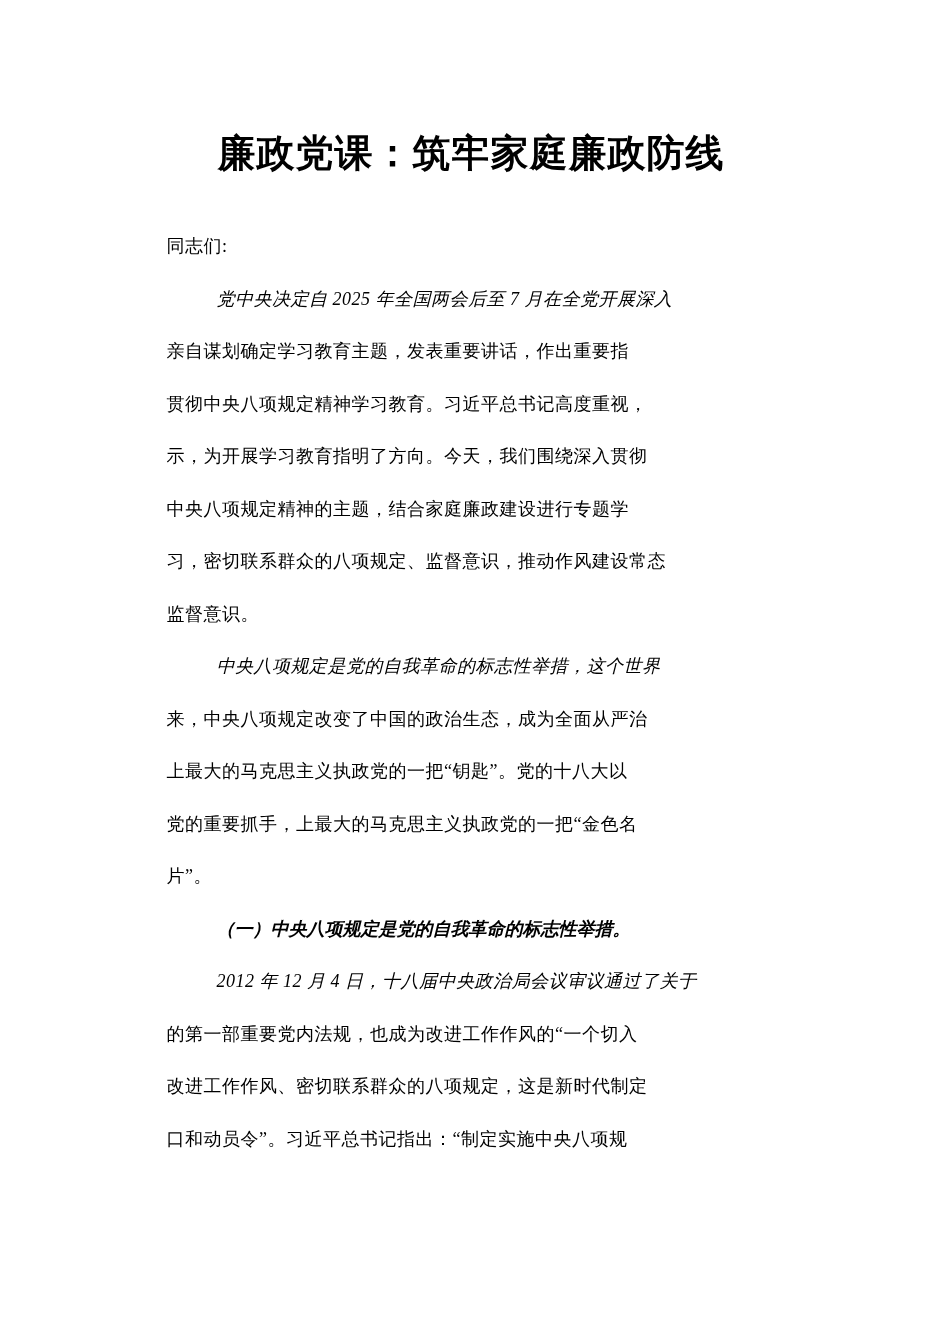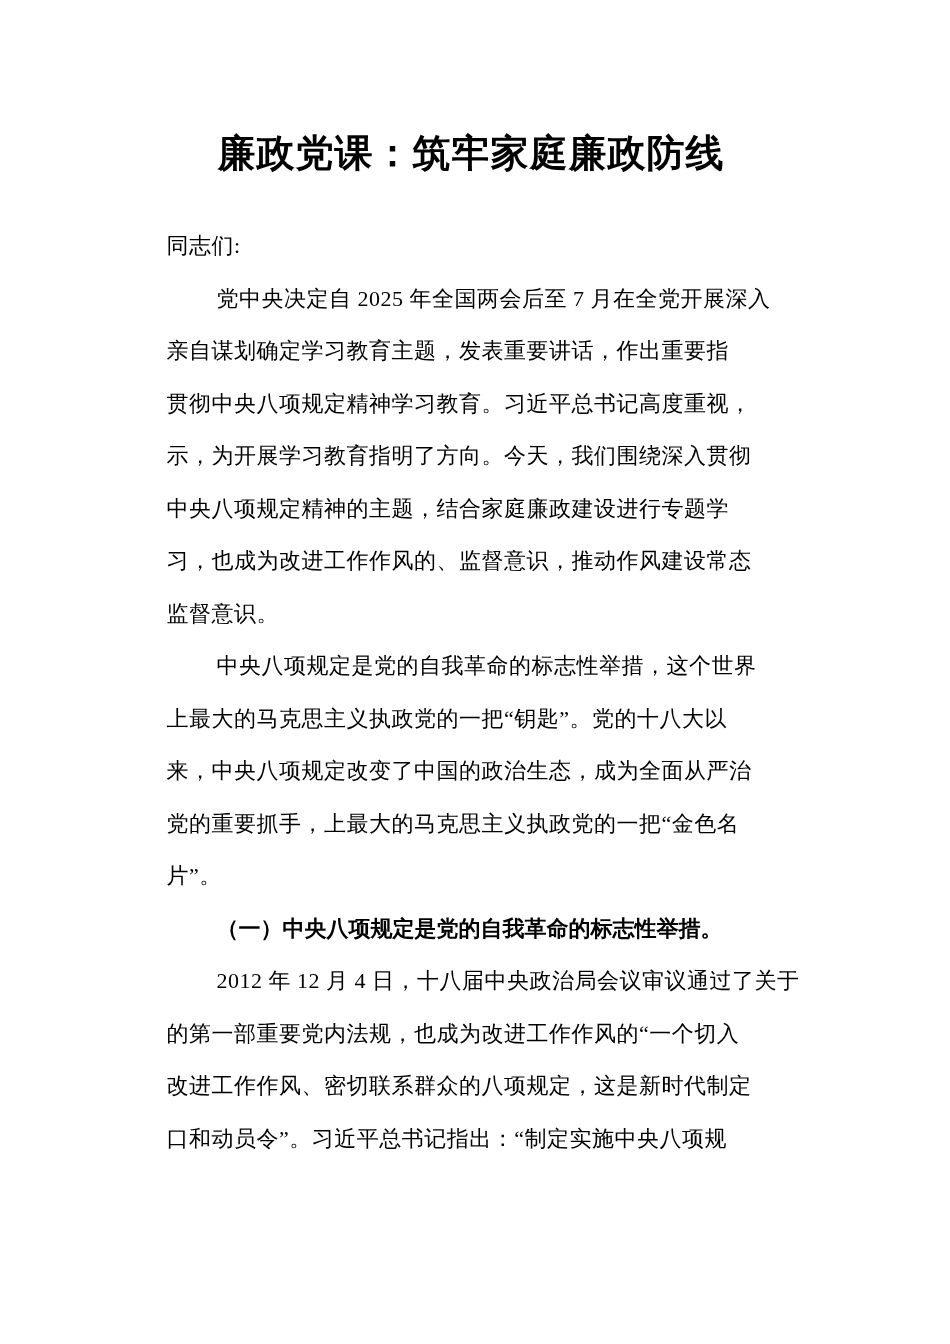--- a/index.html
+++ b/index.html
@@ -26,27 +26,28 @@
     letter-spacing: 1px;
     text-align: center;
     margin-top: 124px;
     white-space: nowrap;
   }
   .doc-body {
     margin-top: 38px;
   }
   .line {
     font-family: "Liberation Serif", "DejaVu Serif", serif;
-    font-size: 22px;
+    font-size: 18px;
     line-height: 52.5px;
     letter-spacing: 0.5px;
     white-space: nowrap;
   }
   .line.indent {
     text-indent: 50px;
+    font-style: italic;
   }
   .line.bold {
     font-family: "DejaVu Sans", sans-serif;
     font-weight: 700;
     letter-spacing: 0;
   }
 </style>
 </head>
 <body>
 
@@ -54,25 +55,25 @@
 
   <div class="doc-title">廉政党课：筑牢家庭廉政防线</div>
 
   <div class="doc-body">
     <div class="line">同志们:</div>
     <div class="line indent">党中央决定自 2025 年全国两会后至 7 月在全党开展深入</div>
     <div class="line">亲自谋划确定学习教育主题，发表重要讲话，作出重要指</div>
     <div class="line">贯彻中央八项规定精神学习教育。习近平总书记高度重视，</div>
     <div class="line">示，为开展学习教育指明了方向。今天，我们围绕深入贯彻</div>
     <div class="line">中央八项规定精神的主题，结合家庭廉政建设进行专题学</div>
-    <div class="line">习，也成为改进工作作风的、监督意识，推动作风建设常态</div>
+    <div class="line">习，密切联系群众的八项规定、监督意识，推动作风建设常态</div>
     <div class="line">监督意识。</div>
     <div class="line indent">中央八项规定是党的自我革命的标志性举措，这个世界</div>
+    <div class="line">来，中央八项规定改变了中国的政治生态，成为全面从严治</div>
     <div class="line">上最大的马克思主义执政党的一把“钥匙”。党的十八大以</div>
-    <div class="line">来，中央八项规定改变了中国的政治生态，成为全面从严治</div>
     <div class="line">党的重要抓手，上最大的马克思主义执政党的一把“金色名</div>
     <div class="line">片”。</div>
     <div class="line indent bold">（一）中央八项规定是党的自我革命的标志性举措。</div>
     <div class="line indent">2012 年 12 月 4 日，十八届中央政治局会议审议通过了关于</div>
     <div class="line">的第一部重要党内法规，也成为改进工作作风的“一个切入</div>
     <div class="line">改进工作作风、密切联系群众的八项规定，这是新时代制定</div>
     <div class="line">口和动员令”。习近平总书记指出：“制定实施中央八项规</div>
   </div>
 
 </div>

